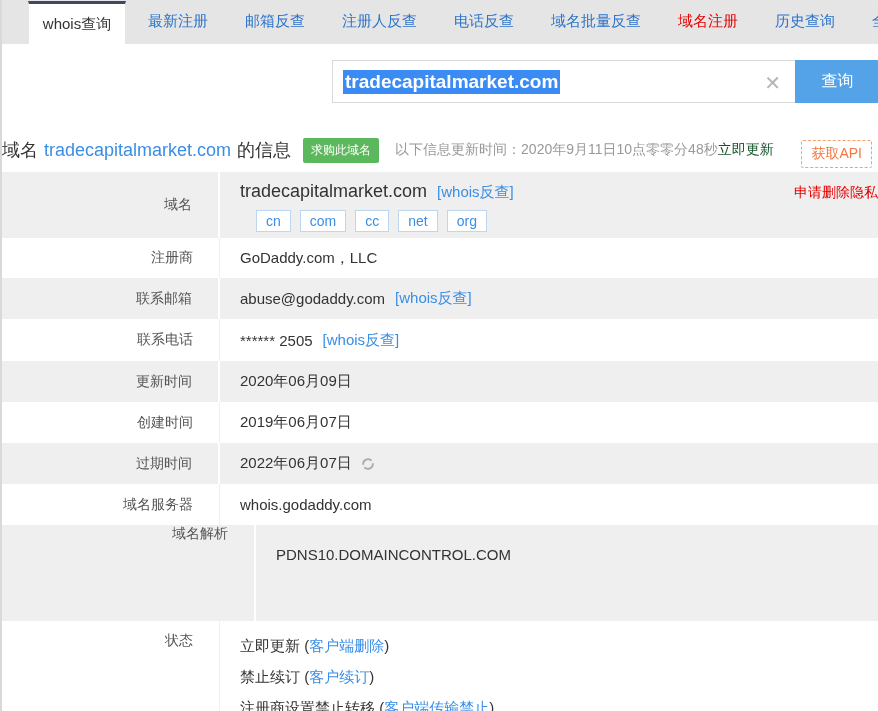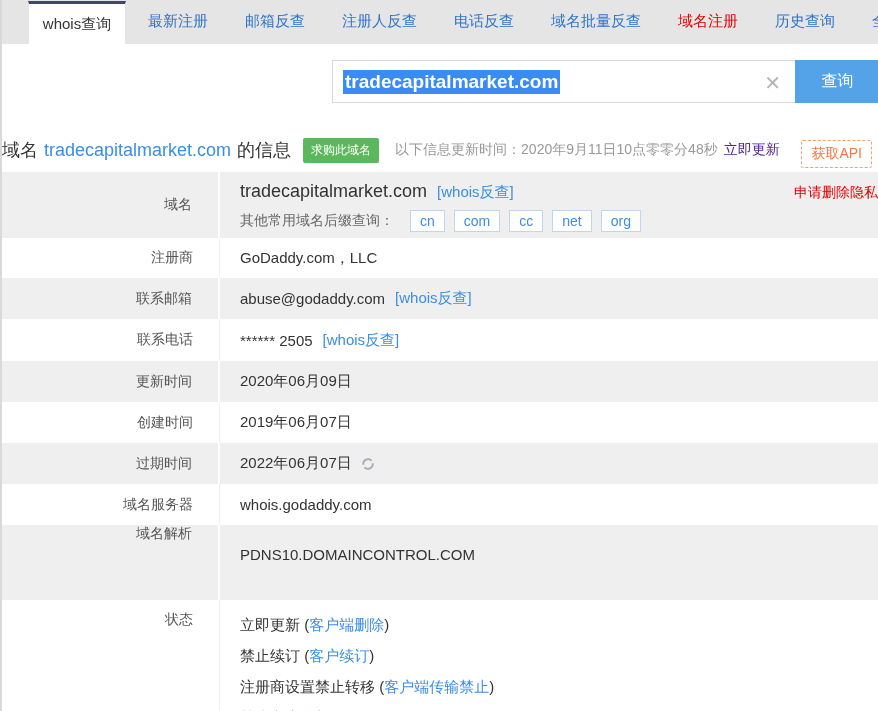--- a/index.html
+++ b/index.html
@@ -30,21 +30,21 @@
   .search-btn { width:85px; height:43px; background:#54a3e8; color:#fff; border:none;
     font-size:16px; cursor:pointer; font-family:inherit; }
 
   
   .info-header { height:44px; display:flex; align-items:center; padding-left:0; position:relative; }
   .ih-title { font-size:18px; color:#333; }
   .ih-domain { color:#3a8ee6; padding:0 6px; }
   .badge-buy { margin-left:12px; background:#5cb85c; color:#fff; font-size:12px;
     padding:4px 8px; border-radius:2px; cursor:pointer; }
   .ih-update { margin-left:16px; font-size:14px; color:#999; }
-  .ih-refresh { margin-left:6px; font-size:14px; color:#4c1d95; text-decoration:none; cursor:pointer;font-family:Liberation Serif, serif; }
+  .ih-refresh { margin-left:0; font-size:14px; color:#14532d; text-decoration:none; cursor:pointer;font-family:Liberation Serif, serif; }
   .api-btn { position:absolute; right:6px; top:12px; color:#f7763d; border:1px dashed #f7a06d;
     background:#fff; font-size:14px; padding:4px 9px; border-radius:2px; cursor:pointer; font-family:inherit; }
 
   
   .tbl { width:100%; }
   .row { display:flex; width:100%; }
   .row.gray { background:#efefef; }
   .row.white { background:#fff; }
   .cell-label { width:218px; flex:0 0 218px; text-align:right; padding-right:26px;
     font-size:14px; color:#555; display:flex; align-items:center; justify-content:flex-end; }
@@ -61,21 +61,21 @@
   .row-domain .cell-value { display:block; padding-top:9px; }
   .dom-line1 { display:flex; align-items:baseline; }
   .dom-name { font-size:18px; color:#333; }
   .dom-line1 .red-wrap { margin-left:auto; }
   .dom-line2 { margin-top:8px; display:flex; align-items:center; font-size:14px; color:#666; }
   .suffix-box { display:inline-block; margin-left:9px; padding:2px 9px; border:1px solid #bed7ef;
     background:#fff; color:#3a8ee6; font-size:14px; cursor:pointer; }
   .suffix-box.first { margin-left:16px; }
 
   
-  .row-ns { height:75px; }
+  .row-ns { height:96px;padding-left:36px; }
   .row-ns .cell-value { display:block; padding-top:14px; }
   .ns-line { line-height:31px; }
 
   
   .refresh-icon { margin-left:8px; width:16px; height:16px; display:inline-block; cursor:pointer; }
 
   
   .row-status { height:171px; }
   .row-status .cell-label { padding-top:11px; }
   .row-status .cell-value { display:block; padding-top:9px; }
@@ -121,21 +121,20 @@
 
     <div class="row gray row-domain">
       <div class="cell-label">域名</div>
       <div class="cell-value">
         <div class="dom-line1">
           <span class="dom-name">tradecapitalmarket.com</span>
           <a class="blue-link">[whois反查]</a>
           <span class="red-wrap"><a class="red-link">申请删除隐私</a></span>
         </div>
         <div class="dom-line2">
-          <span>其他常用域名后缀查询：</span>
           <span class="suffix-box first">cn</span>
           <span class="suffix-box">com</span>
           <span class="suffix-box">cc</span>
           <span class="suffix-box">net</span>
           <span class="suffix-box">org</span>
         </div>
       </div>
     </div>
 
     <div class="row white h40">

